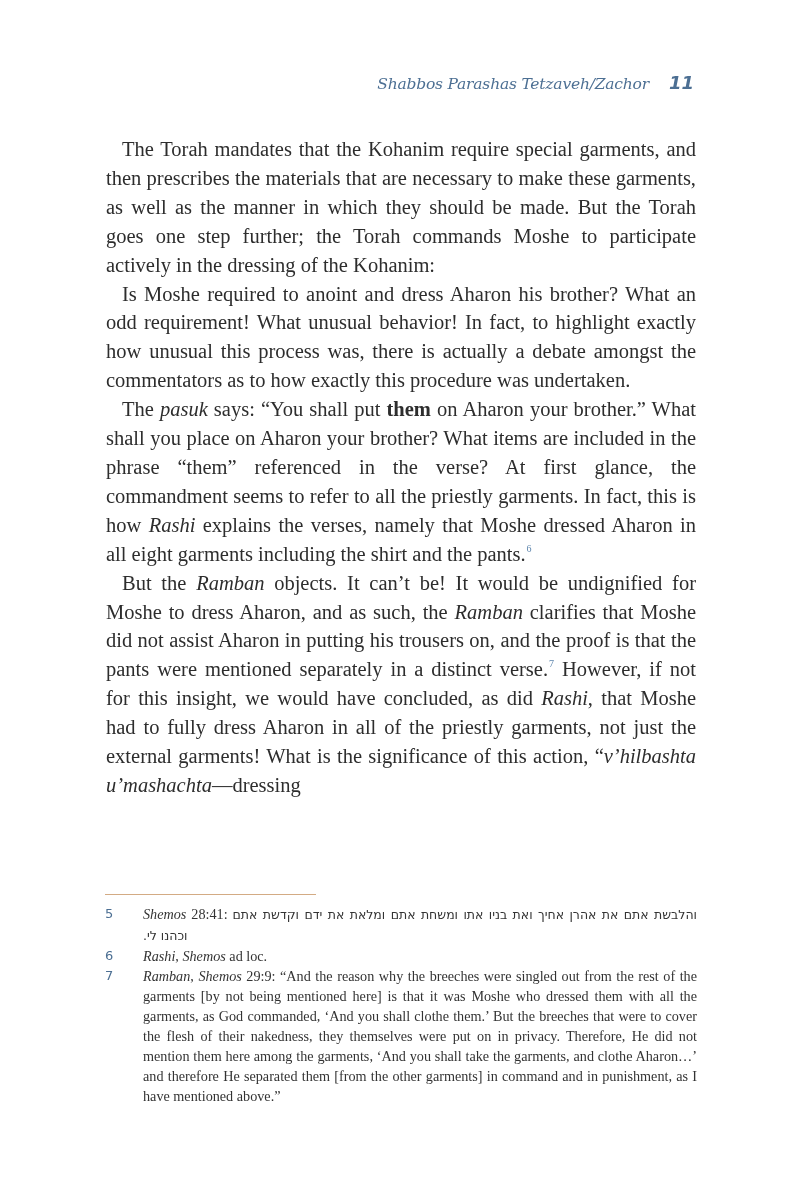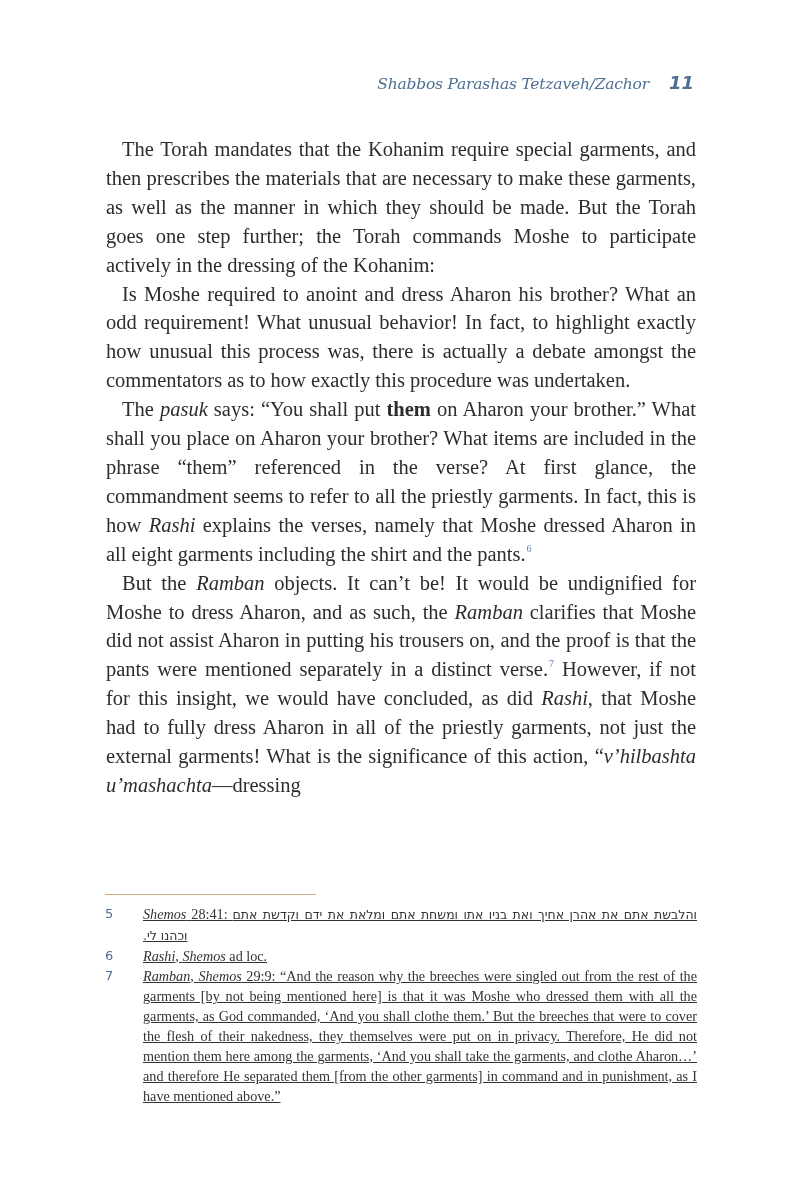--- a/index.html
+++ b/index.html
@@ -100,21 +100,20 @@
     .fn .num {
       width: 38px;
       flex: none;
       color: #4c6f93;
       font-family: "DejaVu Sans", "Liberation Sans", sans-serif;
       font-size: 13px;
     }
     .fn .text {
       flex: 1;
       text-align: justify;
-      text-decoration: underline;
     }
     .hebrew {
       font-family: "DejaVu Sans", "Liberation Sans", sans-serif;
       font-size: 12.5px;
       unicode-bidi: embed;
     }
   </style>
 </head>
 <body>
 

